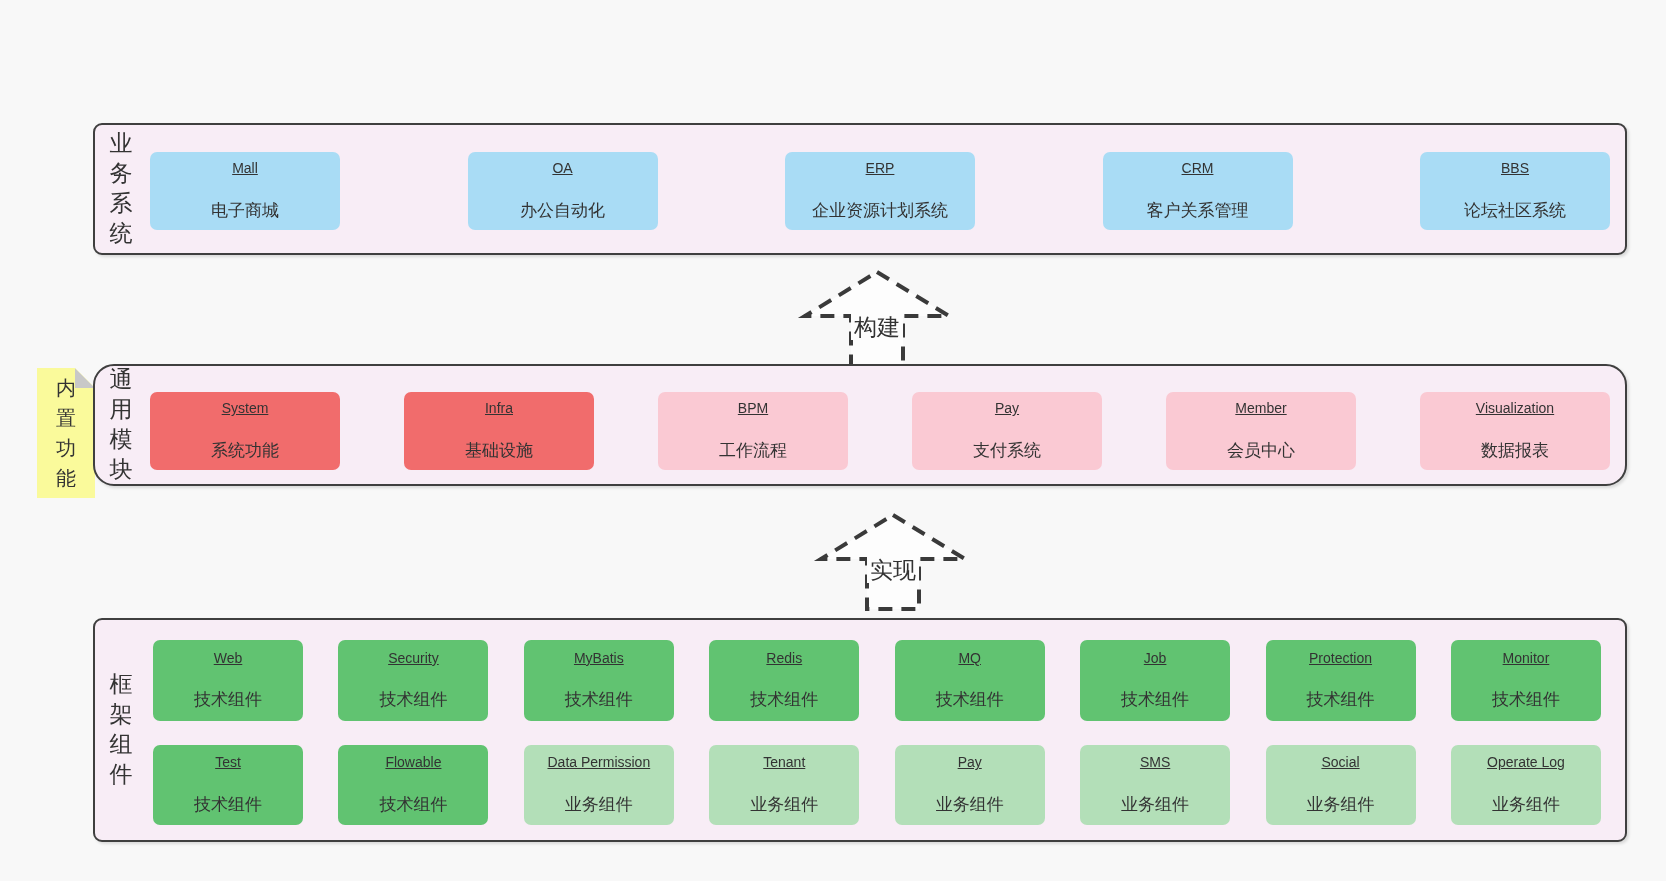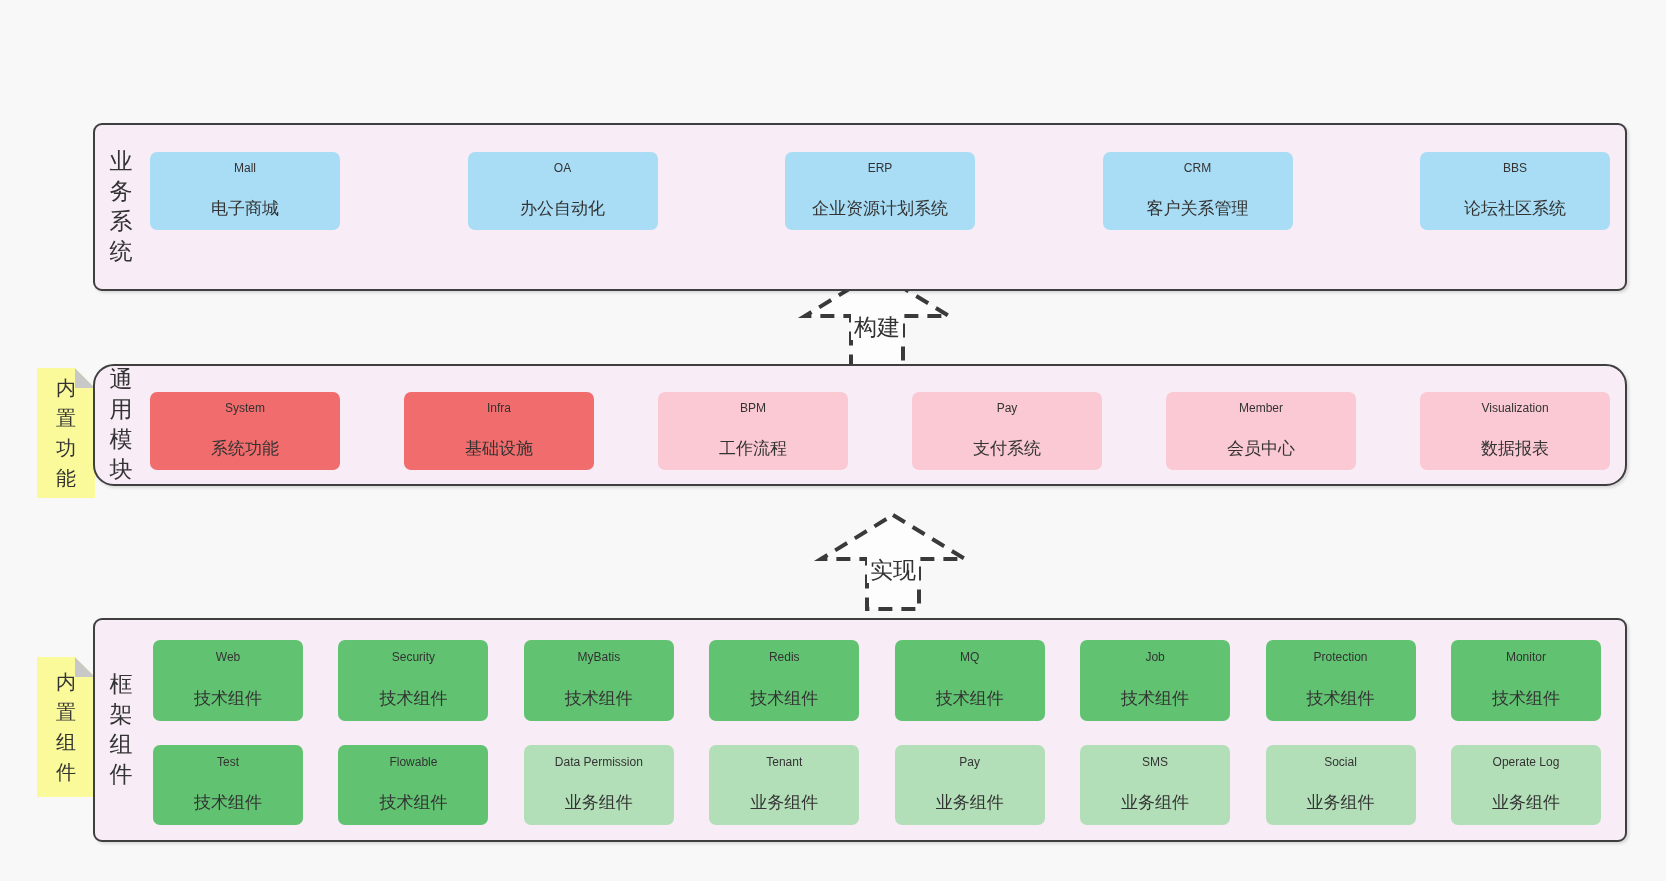--- a/index.html
+++ b/index.html
@@ -11,21 +11,21 @@
     overflow:hidden;
   }
   .panel {
     position:absolute; left:93px; width:1534px;
     background:var(--container_fill,#f8edf6);
     border:2px solid var(--border,#3f3f3f);
     border-radius:9px; box-sizing:border-box;
     box-shadow:2px 2px 3px rgba(0,0,0,0.12);
     z-index:2;
   }
-  #panel-business   { top:123px; height:168px; }
+  #panel-business   { top:123px; height:132px; }
   #panel-modules    { top:364px; height:122px;border-radius:21px; }
   #panel-components { top:618px; height:224px; }
 
   .v-label-wrap {
     position:absolute; left:12px; top:0; bottom:0;
     display:flex; align-items:center; z-index:3;
   }
   .v-label {
     width:28px; font-size:23px; line-height:1.3;
     word-break:break-all; text-align:center; color:var(--text,#333);
@@ -41,21 +41,21 @@
   .row-comp2 { left:58px; right:24px; top:125px; height:80px; }
 
   .box {
     border-radius:7px;
     display:flex; flex-direction:column;
     align-items:center; justify-content:center;
     text-align:center; padding:2px 6px; box-sizing:border-box;
   }
   .w190 { flex:0 0 190px; }
   .w150 { flex:0 0 150px; }
-  .box .en { font-size:12px; line-height:1.3; }
+  .box .en { font-size:14px; line-height:1.3;text-decoration:underline; }
   .box .zh { font-size:17px; line-height:1.35;margin-top:22px; }
   .box.blue  { background:var(--blue,#a9dcf5); }
   .box.red   { background:var(--red,#f16c6c); }
   .box.pink  { background:var(--pink,#fac9d3); }
   .box.gdark { background:var(--green_dark,#61c371);align-items:center; }
   .box.glight{ background:var(--green_light,#b3dfb8); }
 
   .sticky {
     position:absolute; left:37px; width:58px; z-index:1;
     background:var(--sticky,#fafa9b);
@@ -92,23 +92,20 @@
   .arrow-label span { background:var(--arrow_fill,#fdfdfd); padding:0 3px; }
 </style>
 </head>
 <body>
 
 <div class="stage">
 
   <div class="sticky" id="sticky-features">
     <div class="sticky-text">内置功能</div>
   </div>
-  <div class="sticky" id="sticky-components">
-    <div class="sticky-text">内置组件</div>
-  </div>
 
   <div class="arrow" id="arrow-build">
     <svg viewBox="0 0 160 106">
       <path d="M 80 6 L 152 50 L 106 50 L 106 100 L 54 100 L 54 50 L 8 50 Z"></path>
     </svg>
     <div class="arrow-label"><span>构建</span></div>
   </div>
 
   <div class="arrow" id="arrow-implement">
     <svg viewBox="0 0 160 106">

